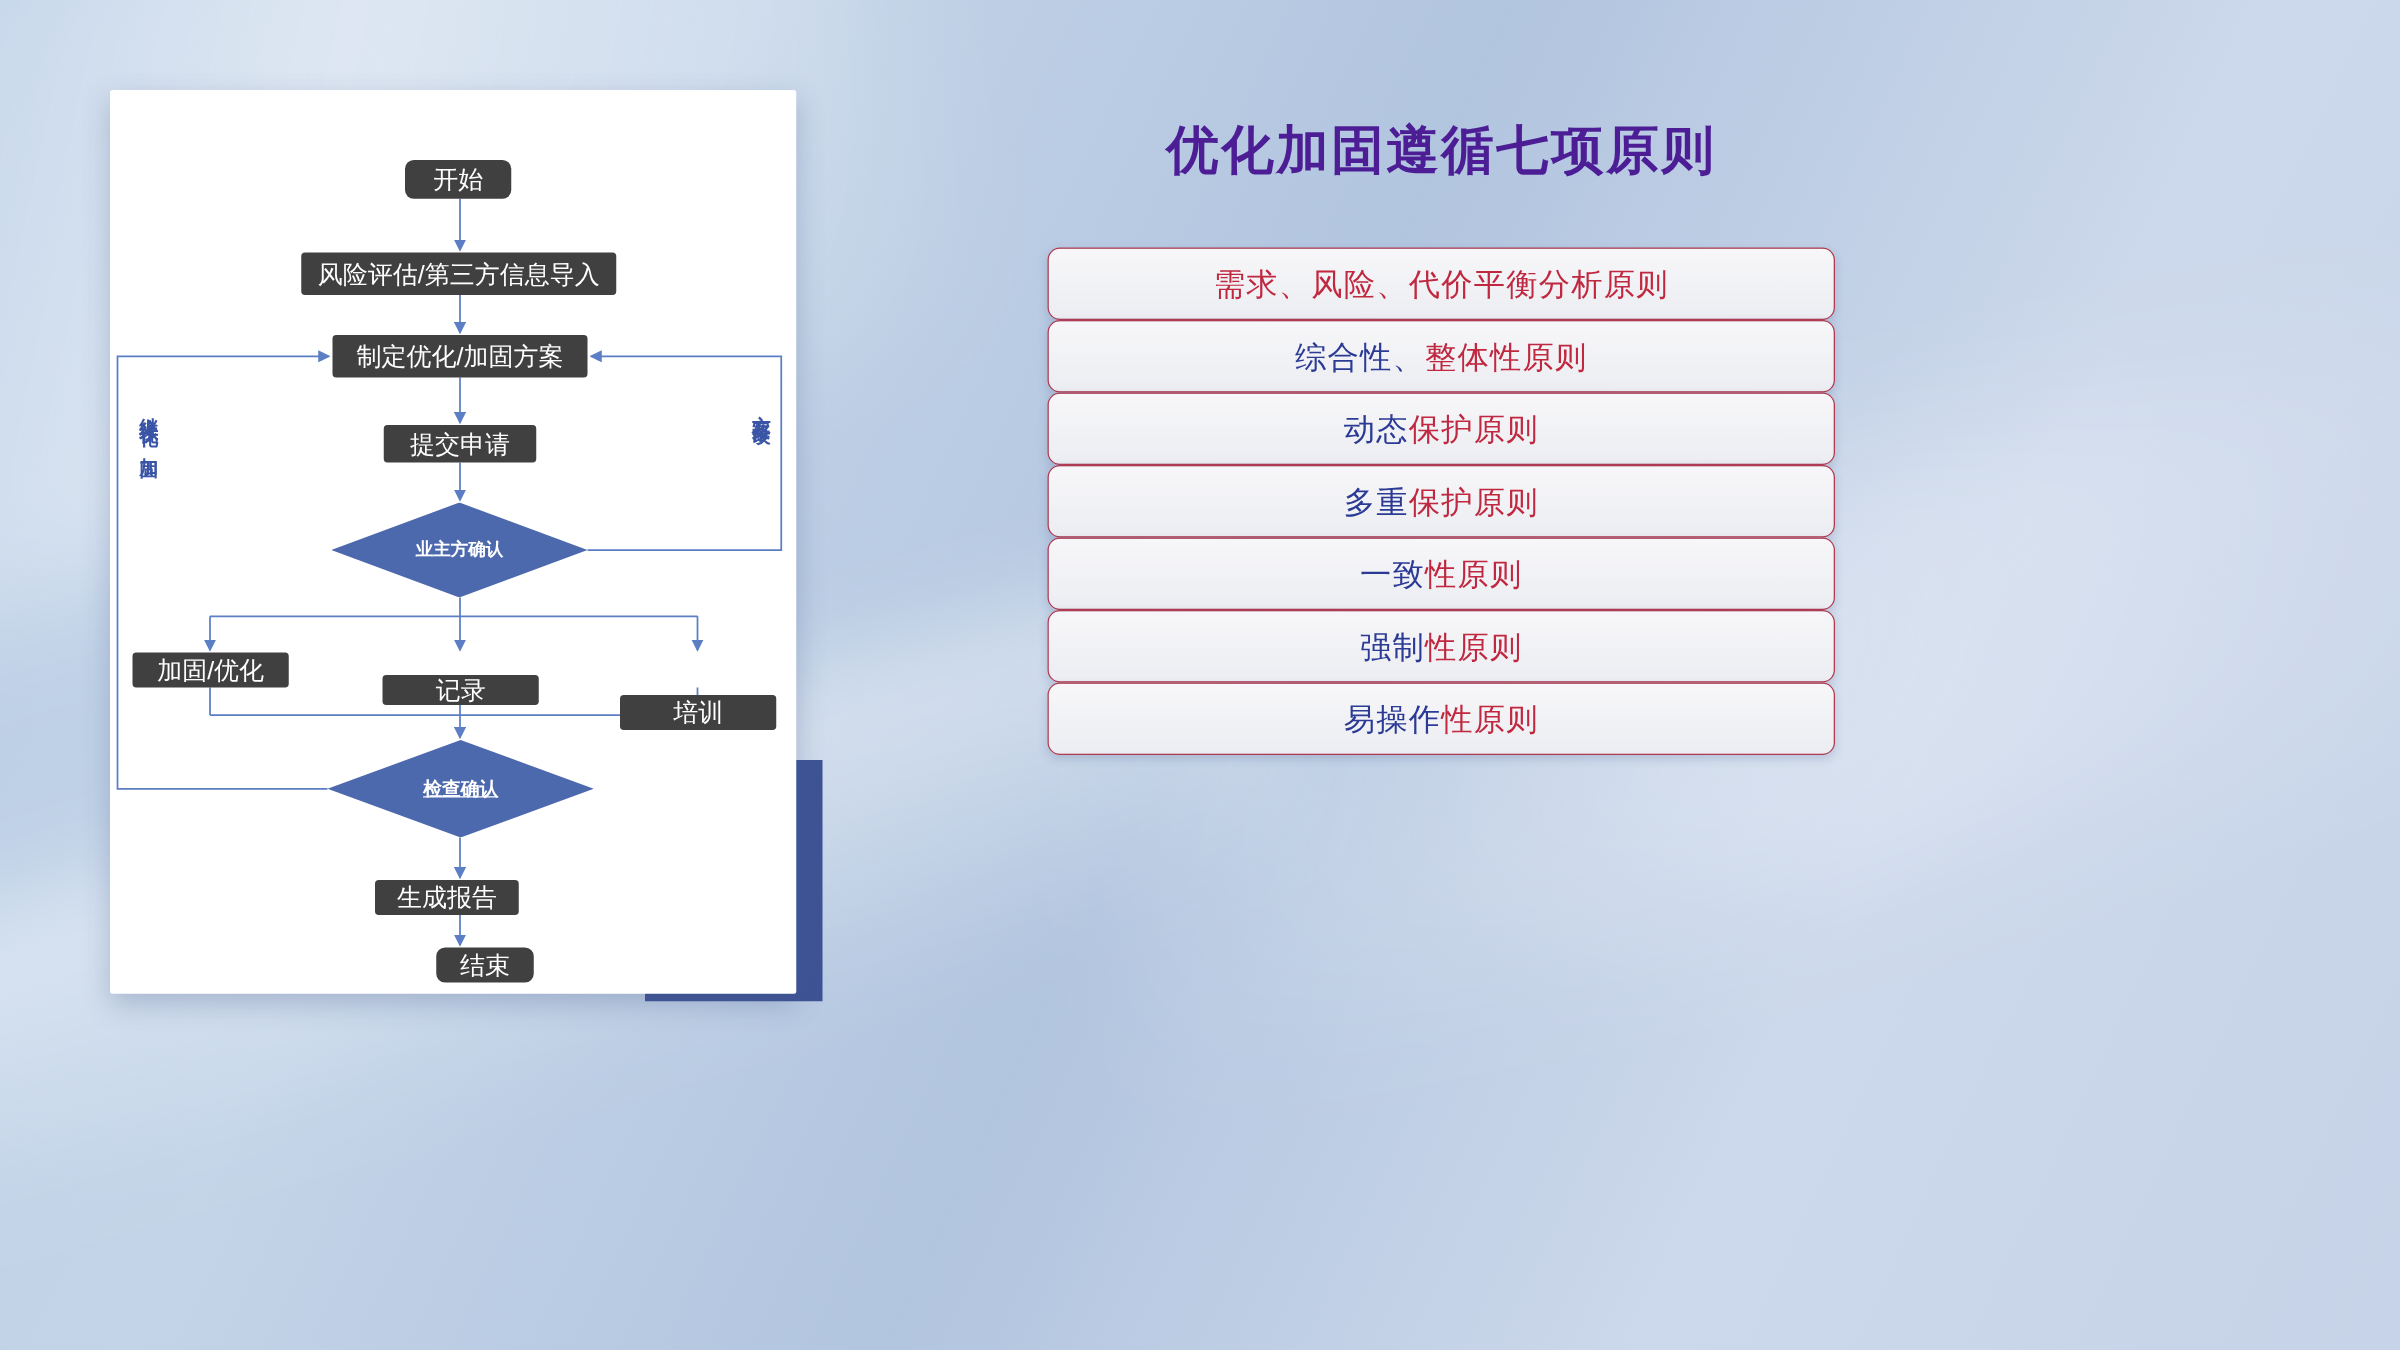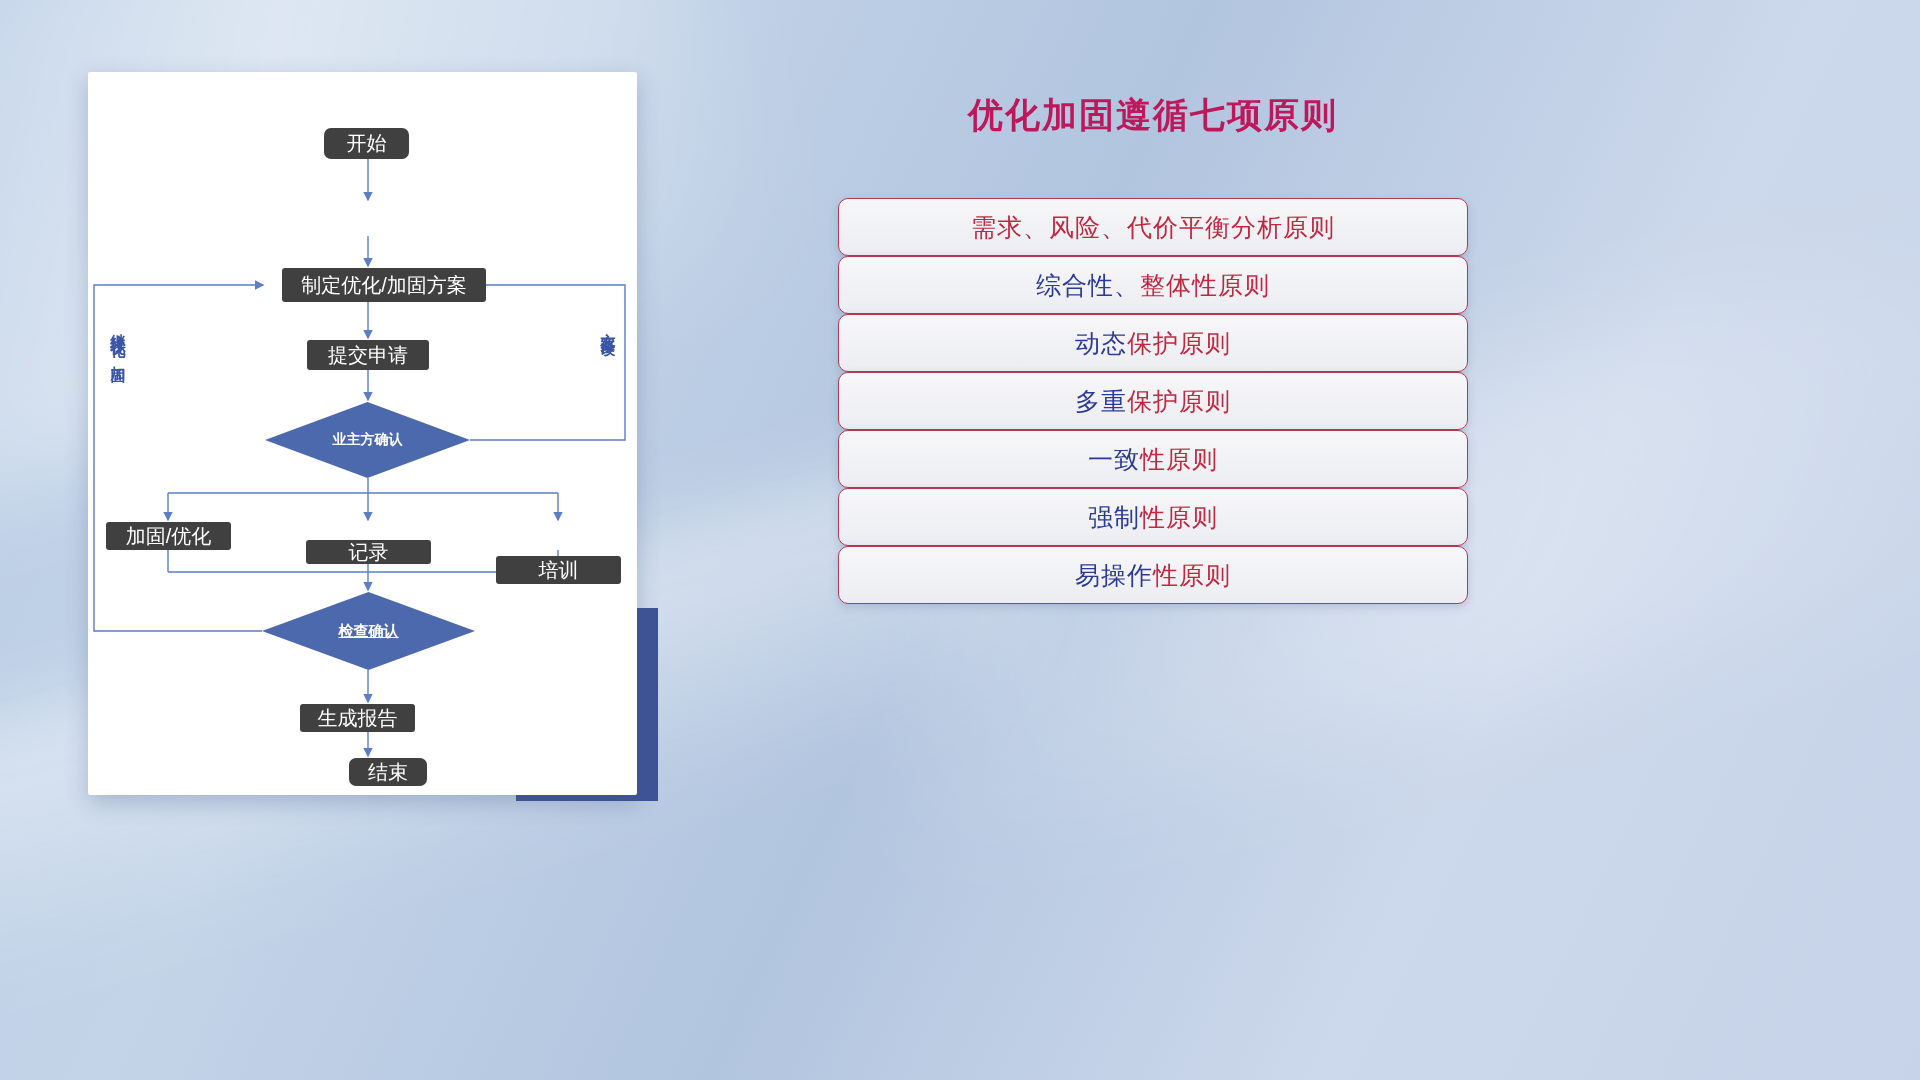--- a/index.html
+++ b/index.html
@@ -31,21 +31,21 @@
     border-radius:3px; white-space:nowrap; z-index:3; }
   .fnode.pill { border-radius:7px; }
   .fdiamond { position:absolute; background:#4d69ae; color:#fff; display:flex;
     align-items:center; justify-content:center; font-size:14px; font-weight:bold;
     clip-path:polygon(50% 0,100% 50%,50% 100%,0 50%); z-index:3; }
   .vlabel { position:absolute; writing-mode:vertical-lr; text-orientation:upright;
     color:#3a55a5; font-size:15px; font-weight:bold; letter-spacing:3px; z-index:3; }
 
   
   .title { position:absolute; left:838px; top:92px; width:630px; text-align:center;
-    font-size:35px; font-weight:bold; color:#be185d; letter-spacing:2px; z-index:2; }
+    font-size:42px; font-weight:bold; color:#4c1d95; letter-spacing:2px; z-index:2; }
   .principles { position:absolute; left:838px; top:198px; width:630px;
     display:flex; flex-direction:column; z-index:2; }
   .principle { height:58px; border-radius:10px;
     background:linear-gradient(180deg,#f7f7f9,#ecedf2);
     border:1.5px solid #b23a50;
     box-shadow:0 3px 8px rgba(70,90,140,.22);
     display:flex; align-items:center; justify-content:center;
     font-size:25px; letter-spacing:1px; }
   .p-blue { color:#2b3a94; }
   .p-red  { color:#c02840; }
@@ -80,22 +80,23 @@
       <path d="M280,500 V518" marker-end="url(#ah)"></path>
       <path d="M280,598 V630" marker-end="url(#ah)"></path>
       <path d="M280,660 V684" marker-end="url(#ah)"></path>
       <path d="M382,368 H537 V213 H385" marker-end="url(#ah)"></path>
       <path d="M174,559 H6 V213 H175" marker-end="url(#ah)"></path>
     </g>
   </svg>
 
   <div class="fnode pill" style="left:236px; top:56px; width:85px; height:31px;">开始</div>
 
+  <div class="fnode" style="left:153px; top:130px; width:252px; height:34px;">风险评估/第三方信息导入</div>
 
-  <div class="fnode" style="left:178px; top:196px; width:204px; height:34px;margin-left:16px;">制定优化/加固方案</div>
+  <div class="fnode" style="left:178px; top:196px; width:204px; height:34px;">制定优化/加固方案</div>
 
   <div class="fnode" style="left:219px; top:268px; width:122px; height:30px;">提交申请</div>
 
   <div class="fdiamond" style="left:177px; top:330px; width:205px; height:76px;">业主方确认</div>
 
   <div class="fnode" style="left:18px; top:450px; width:125px; height:28px;">加固/优化</div>
 
   <div class="fnode" style="left:218px; top:468px; width:125px; height:24px;text-align:center;">记录</div>
 
   <div class="fnode" style="left:408px; top:460px; width:125px; height:28px;margin-top:24px;">培训</div>

